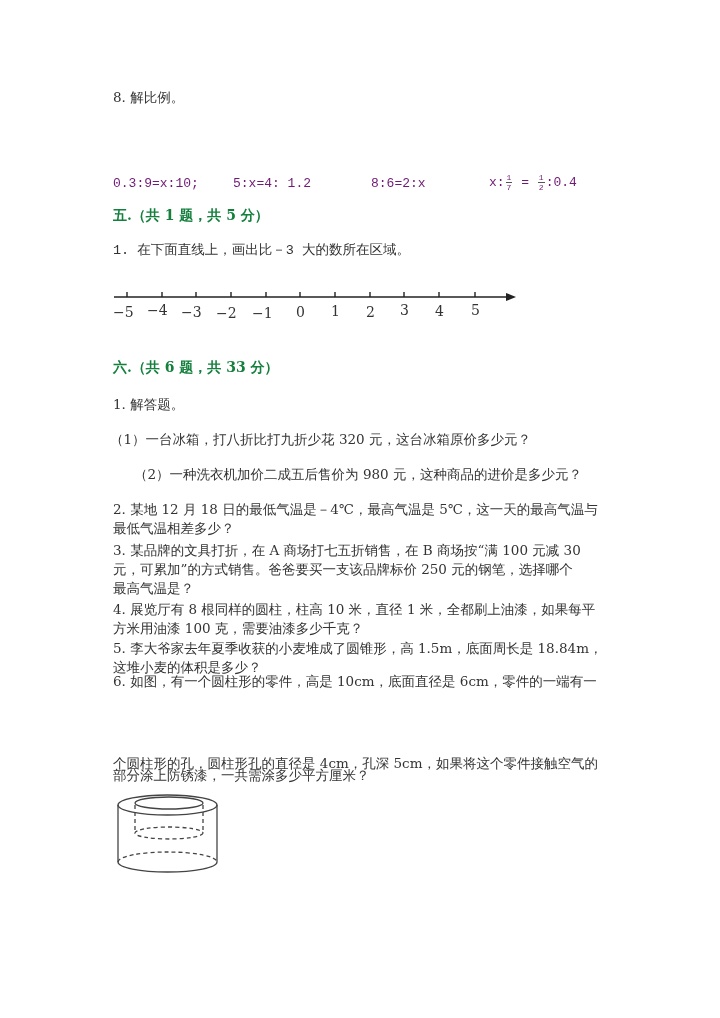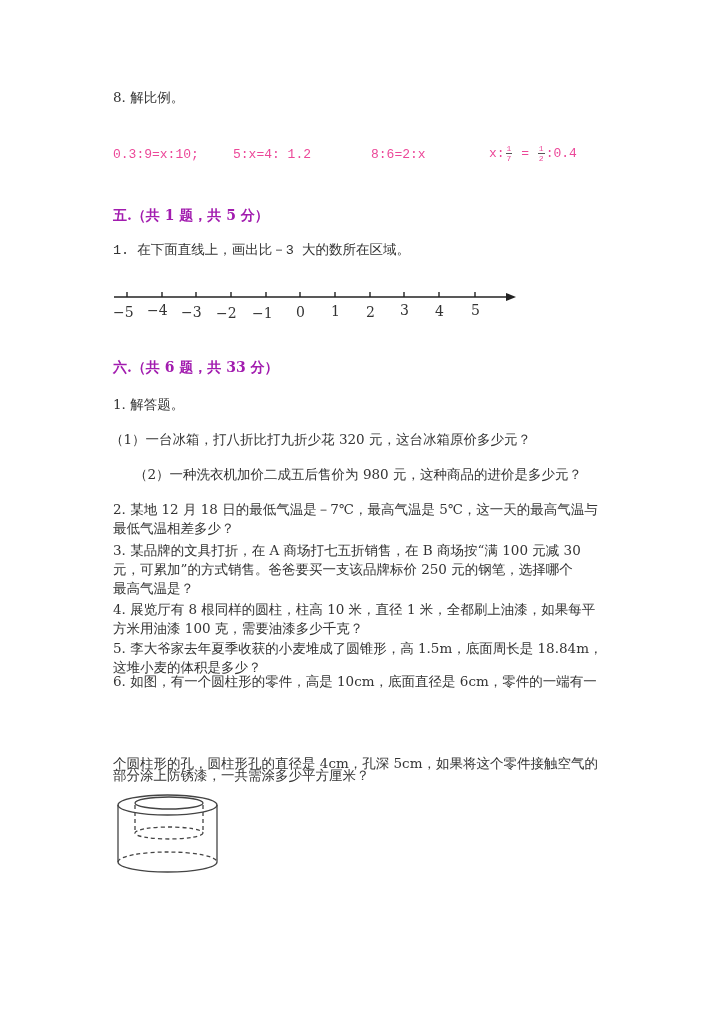--- a/index.html
+++ b/index.html
@@ -1,20 +1,20 @@
 <!DOCTYPE html>
 <html><head>
 <meta charset="utf-8">
 <style>
   html, body { margin:0; padding:0; background:#ffffff; }
   body { width:720px; height:1018px; position:relative; overflow:hidden;
          font-family:"DejaVu Serif","Liberation Serif",serif; color:#333333; }
   .line { position:absolute; left:113px; white-space:nowrap; font-size:13.5px; line-height:18px; }
-  .heading { font-weight:bold; font-size:14px; color:#a21caf;text-align:right; }
-  .mono { font-family:"Liberation Mono","DejaVu Sans Mono",monospace; font-size:13px; color:#ec4899; }
+  .heading { font-weight:bold; font-size:14px; color:#15803d;text-align:right; }
+  .mono { font-family:"Liberation Mono","DejaVu Sans Mono",monospace; font-size:13px; color:#701a75;margin-top:29px; }
   .eq { position:absolute; top:147px; white-space:nowrap; }
   .frac { display:inline-flex; flex-direction:column; align-items:center; vertical-align:middle;
           font-size:8px; line-height:9px; margin:0 1px; }
   .frac .num { border-bottom:1px solid #555; padding:0 1px; }
   svg { position:absolute; overflow:visible; }
 </style>
 </head>
 <body>
 
 <div class="line" style="top:88px;">8. 解比例。</div>
@@ -68,21 +68,21 @@
   <span style="position:absolute; left:400px; top:302px; font-size:14px;">3</span>
   <span style="position:absolute; left:435px; top:303px; font-size:14px;">4</span>
   <span style="position:absolute; left:471px; top:302px; font-size:14px;">5</span>
 </div>
 
 <div class="line heading" style="top:358px;">六.（共 6 题，共 33 分）</div>
 <div class="line" style="top:395px;">1. 解答题。</div>
 <div class="line" style="top:430px; left:110px;">（1）一台冰箱，打八折比打九折少花 320 元，这台冰箱原价多少元？</div>
 <div class="line" style="top:465px; left:110px;margin-left:24px;">（2）一种洗衣机加价二成五后售价为 980 元，这种商品的进价是多少元？</div>
 
-<div class="line" style="top:500px;">2. 某地 12 月 18 日的最低气温是－7℃，最高气温是 5℃，这一天的最高气温与</div>
+<div class="line" style="top:500px;">2. 某地 12 月 18 日的最低气温是－4℃，最高气温是 5℃，这一天的最高气温与</div>
 <div class="line" style="top:519px;">最低气温相差多少？</div>
 
 <div class="line" style="top:541px;">3. 某品牌的文具打折，在 A 商场打七五折销售，在 B 商场按“满 100 元减 30</div>
 <div class="line" style="top:560px;">元，可累加”的方式销售。爸爸要买一支该品牌标价 250 元的钢笔，选择哪个</div>
 <div class="line" style="top:579px;">最高气温是？</div>
 
 <div class="line" style="top:600px;">4. 展览厅有 8 根同样的圆柱，柱高 10 米，直径 1 米，全都刷上油漆，如果每平</div>
 <div class="line" style="top:619px;">方米用油漆 100 克，需要油漆多少千克？</div>
 
 <div class="line" style="top:639px;">5. 李大爷家去年夏季收获的小麦堆成了圆锥形，高 1.5m，底面周长是 18.84m，</div>

